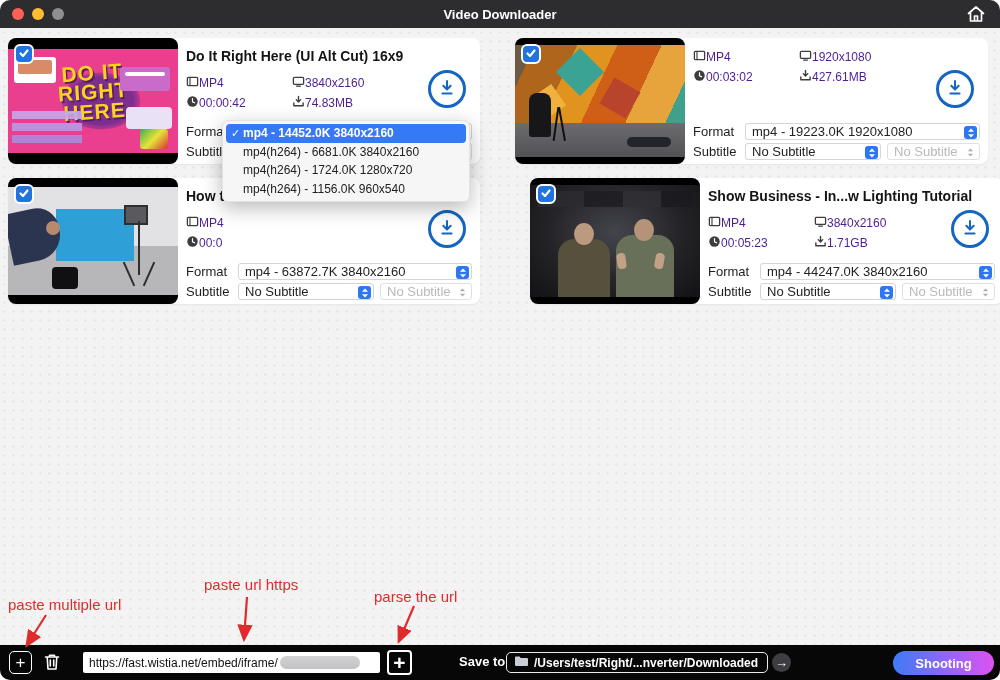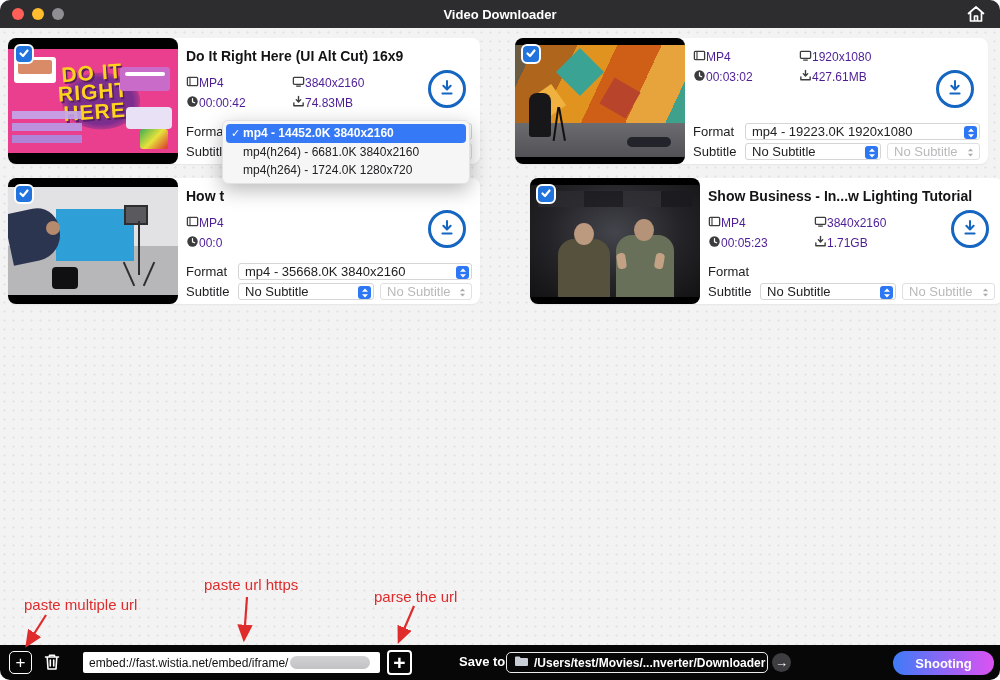--- a/index.html
+++ b/index.html
@@ -90,21 +90,21 @@
   .t4 .shelf{position:absolute;left:8px;top:6px;right:8px;height:16px;background:linear-gradient(90deg,#2b2b30 0 30%,#1c1c20 30% 55%,#2f2f34 55% 80%,#1a1a1e 80%);opacity:.8;}
   .t4 .torso1{position:absolute;left:28px;bottom:0;width:52px;height:58px;background:#56513d;border-radius:16px 16px 0 0;}
   .t4 .head1{position:absolute;left:44px;bottom:52px;width:20px;height:22px;border-radius:50%;background:#bb9a80;}
   .t4 .torso2{position:absolute;right:26px;bottom:0;width:58px;height:62px;background:#687059;border-radius:16px 16px 0 0;}
   .t4 .head2{position:absolute;right:46px;bottom:56px;width:20px;height:22px;border-radius:50%;background:#b59378;}
   .t4 .hand1{position:absolute;right:74px;bottom:28px;width:9px;height:16px;border-radius:4px;background:#c3a184;transform:rotate(-8deg);}
   .t4 .hand2{position:absolute;right:36px;bottom:28px;width:9px;height:16px;border-radius:4px;background:#c3a184;transform:rotate(10deg);}
 
   
   .ann{position:absolute;color:#df2b2b;font-size:15px;z-index:70;}
-  .ann.a1{left:8px;top:596px;margin-left:16px;}
+  .ann.a1{left:8px;top:596px;}
   .ann.a2{left:204px;top:576px;}
   .ann.a3{left:374px;top:588px;}
   .arrows{position:absolute;left:0;top:0;width:1000px;height:680px;z-index:69;pointer-events:none;}
 
   
   .bottombar{position:absolute;left:0;top:645px;width:1000px;height:35px;background:#070708;}
   .bb-add{position:absolute;left:9px;top:6px;width:23px;height:23px;border:1.6px solid #fff;border-radius:5px;background:none;color:#fff;font-size:17px;line-height:1;cursor:pointer;display:flex;align-items:center;justify-content:center;padding:0;box-sizing:border-box;}
   .bb-trash{position:absolute;left:40px;top:6px;width:23px;height:23px;background:none;border:none;cursor:pointer;padding:0;}
   .url-field{position:absolute;left:83px;top:7px;width:297px;height:21px;background:#fff;border-radius:2px;display:flex;align-items:center;padding:0 6px;box-sizing:border-box;font-size:12px;color:#111;cursor:text;}
   .redacted{display:inline-block;width:80px;height:13px;border-radius:7px;background:linear-gradient(#d2d2d4,#c2c2c5);margin-left:2px;filter:blur(.6px);}
@@ -355,21 +355,21 @@
         </div>
         <button class="dl-btn">
           <span><svg width="22" height="22" viewBox="0 0 24 24">
                 <path d="M12 4.5 V13 M8 9.5 L12 13.6 L16 9.5" fill="none" stroke="#1566c1" stroke-width="2.2" stroke-linecap="round" stroke-linejoin="round"></path>
                 <line x1="7" y1="18" x2="17" y2="18" stroke="#1566c1" stroke-width="2.2" stroke-linecap="round"></line>
               </svg></span>
         </button>
         <div class="frow format">
           <span class="flabel">Format</span>
           <div class="select grow">
-            <span>mp4 - 35668.0K 3840x2160</span>
+            <span>mp4 - 63872.7K 3840x2160</span>
             <span class="stepper">
                 <svg width="8" height="10" viewBox="0 0 8 10">
                   <path d="M4 0.5 L7 3.7 H1 Z M4 9.5 L1 6.3 H7 Z" fill="#fff"></path>
                 </svg>
               </span>
           </div>
         </div>
         <div class="frow subtitle">
           <span class="flabel">Subtitle</span>
           <div class="select s1">
@@ -442,20 +442,28 @@
             </div>
         </div>
         <button class="dl-btn">
           <span><svg width="22" height="22" viewBox="0 0 24 24">
                 <path d="M12 4.5 V13 M8 9.5 L12 13.6 L16 9.5" fill="none" stroke="#1566c1" stroke-width="2.2" stroke-linecap="round" stroke-linejoin="round"></path>
                 <line x1="7" y1="18" x2="17" y2="18" stroke="#1566c1" stroke-width="2.2" stroke-linecap="round"></line>
               </svg></span>
         </button>
         <div class="frow format">
           <span class="flabel">Format</span>
+          <div class="select grow">
+            <span>mp4 - 44247.0K 3840x2160</span>
+            <span class="stepper">
+                <svg width="8" height="10" viewBox="0 0 8 10">
+                  <path d="M4 0.5 L7 3.7 H1 Z M4 9.5 L1 6.3 H7 Z" fill="#fff"></path>
+                </svg>
+              </span>
+          </div>
         </div>
         <div class="frow subtitle">
           <span class="flabel">Subtitle</span>
           <div class="select s1">
             <span>No Subtitle</span>
             <span class="stepper">
                 <svg width="8" height="10" viewBox="0 0 8 10">
                   <path d="M4 0.5 L7 3.7 H1 Z M4 9.5 L1 6.3 H7 Z" fill="#fff"></path>
                 </svg>
               </span>
@@ -475,20 +483,23 @@
     <div class="dropdown">
       <div class="dd-item selected">
         <span class="dd-check">✓</span>
         <span>mp4 - 14452.0K 3840x2160</span>
       </div>
       <div class="dd-item">
           <span>mp4(h264) - 6681.0K 3840x2160</span>
         </div>
       <div class="dd-item">
           <span>mp4(h264) - 1724.0K 1280x720</span>
+        </div>
+      <div class="dd-item">
+          <span>mp4(h264) - 1156.0K 960x540</span>
         </div>
     </div>
   </div>
 
   <div class="ann a1">paste multiple url</div>
   <div class="ann a2">paste url https</div>
   <div class="ann a3">parse the url</div>
   <svg class="arrows">
     <defs>
       <marker id="arr" markerWidth="9" markerHeight="9" refX="6.5" refY="3.5" orient="auto">
@@ -503,32 +514,32 @@
   <div class="bottombar">
     <button class="bb-add">
         <span>+</span>
       </button>
     <button class="bb-trash">
       <span><svg width="22" height="22" viewBox="0 0 22 22">
             <path d="M4.5 6 H17.5 M8.5 6 V4.2 H13.5 V6 M6.2 6 L7 18 H15 L15.8 6 M9.3 9 V15 M12.7 9 V15" fill="none" stroke="#fff" stroke-width="1.6" stroke-linecap="round" stroke-linejoin="round"></path>
           </svg></span>
     </button>
     <div class="url-field">
-      <span>embed://fast.wistia.net/embed/iframe/</span>
+      <span>https://fast.wistia.net/embed/iframe/</span>
       <span class="redacted"></span>
     </div>
     <button class="bb-parse">
         <span>+</span>
       </button>
     <span class="saveto">Save to</span>
     <div class="path-pill">
       <span><svg width="15" height="12" viewBox="0 0 15 12">
             <path d="M1 2.5 a1 1 0 0 1 1-1 H5.5 l1.2 1.4 H13 a1 1 0 0 1 1 1 V10 a1 1 0 0 1 -1 1 H2 a1 1 0 0 1 -1-1 Z" fill="#c9ced6"></path>
           </svg></span>
-      <span>/Users/test/Movies/...nverter/Downloader</span>
+      <span>/Users/test/Right/...nverter/Downloaded</span>
     </div>
     <button class="goto-btn">
         <span>→</span>
       </button>
     <button class="download-btn">Shooting</button>
   </div>
 
 </div>
 
 </body></html>

